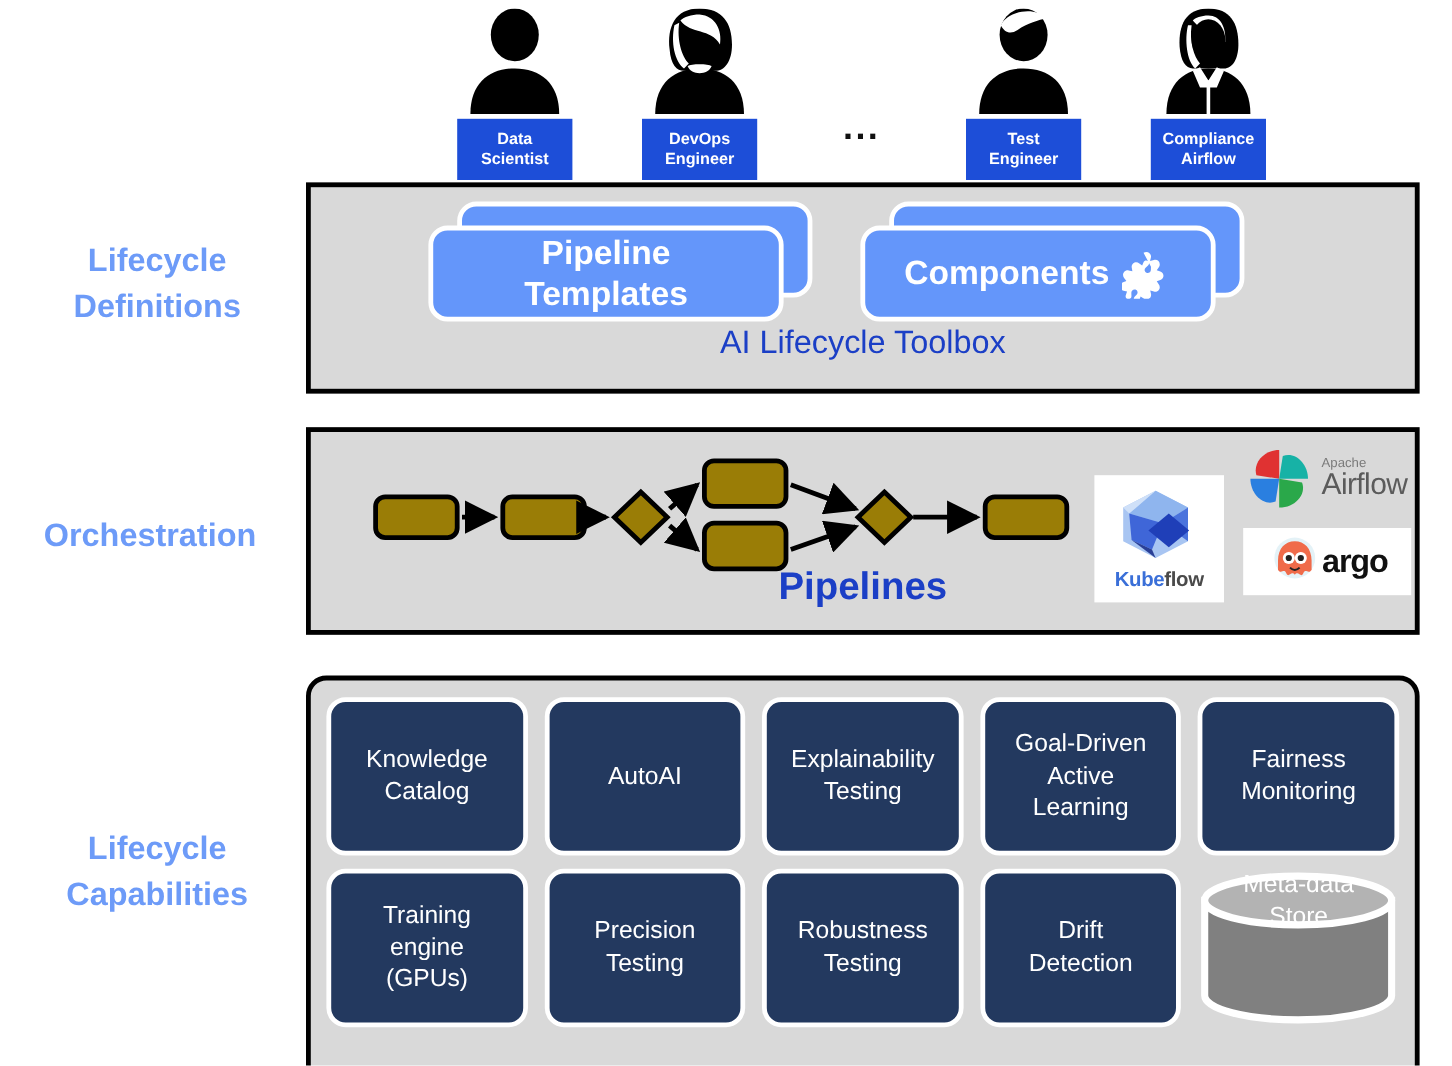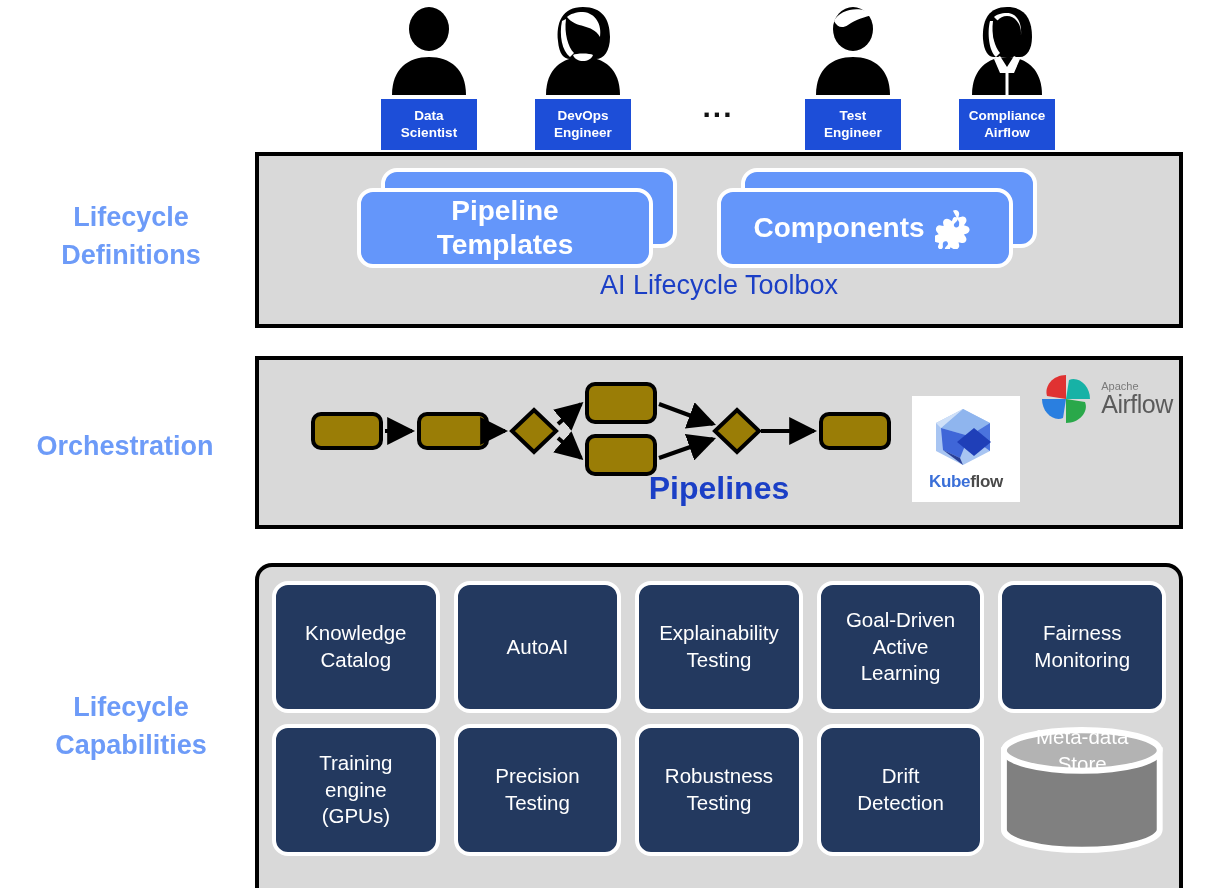--- a/index.html
+++ b/index.html
@@ -330,20 +330,32 @@
         <path d="M27 27 L51 27 C51 14 40 4 30 8 Z" fill="#17b2a6"></path>
         <path d="M27 27 L3 27 C3 40 14 50 24 46 Z" fill="#2a7fe0"></path>
         <path d="M27 27 L27 51 C40 51 50 40 46 30 Z" fill="#2aa84a"></path>
       </svg>
       <div class="airflow-text" style="margin-left:8px;">
         <div class="airflow-apache">Apache</div>
         <div class="airflow-name">Airflow</div>
       </div>
     </div>
 
+    <div class="logo-tile" id="logo-argo">
+      <svg width="46" height="46" viewBox="0 0 46 46">
+        <circle cx="23" cy="20" r="17" fill="#dff0f6" opacity="0.85"></circle>
+        <path d="M9 22 C9 12 15 6 23 6 C31 6 37 12 37 22 L37 30 C34 34 32 28 30 33 C28 37 26 30 23 34 C20 30 18 37 16 33 C14 28 12 34 9 30 Z" fill="#f06b4a"></path>
+        <circle cx="18" cy="20" r="5" fill="#fff"></circle>
+        <circle cx="28" cy="20" r="5" fill="#fff"></circle>
+        <circle cx="18" cy="20" r="2.6" fill="#222"></circle>
+        <circle cx="28" cy="20" r="2.6" fill="#222"></circle>
+        <path d="M19 28 q4 4 8 0" stroke="#222" stroke-width="1.6" fill="none"></path>
+      </svg>
+      <div class="argo-word">argo</div>
+    </div>
 
     <div class="panel-caption" id="caption-pipelines">Pipelines</div>
   </div>
 
   <div class="row-label" id="label-capabilities">Lifecycle
 Capabilities</div>
 
   <div class="panel" id="panel-capabilities">
     <div class="cap-grid">
       <div class="cap-box">Knowledge

